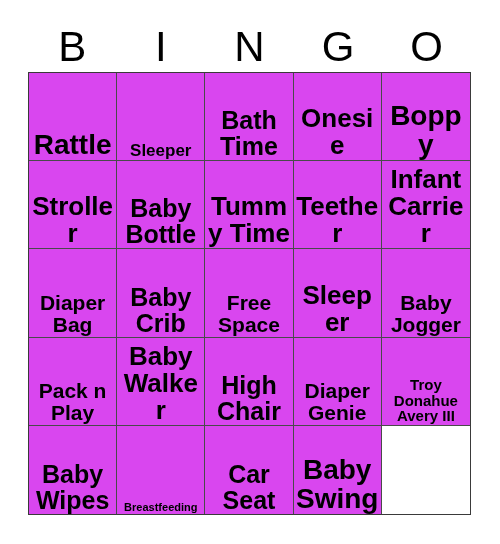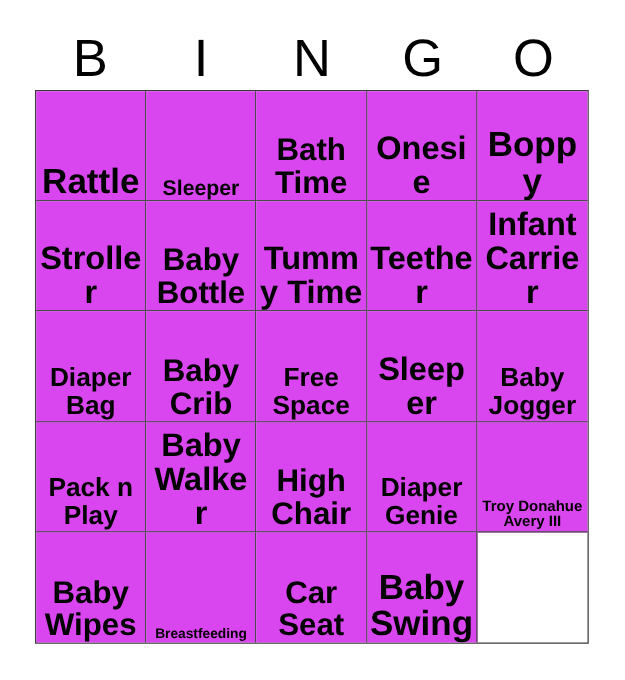--- a/index.html
+++ b/index.html
@@ -82,21 +82,21 @@
     word-break: break-word;
     hyphens: none;
   }
 
   
   .fs-xxl .cell-text { font-size: 25px; }
   .fs-xl  .cell-text { font-size: 28px; }
   .fs-lg  .cell-text { font-size: 21px; }
   .fs-md  .cell-text { font-size: 26px; }
   .fs-sm  .cell-text { font-size: 17px; }
-  .fs-xs  .cell-text { font-size: 12px; }
+  .fs-xs  .cell-text { font-size: 15px; }
   .fs-xxs .cell-text { font-size: 11px; }
 </style>
 </head>
 <body>
 
 <div class="card">
 
   <div class="header-row">
     <div class="header-cell">B</div>
     <div class="header-cell">I</div>

